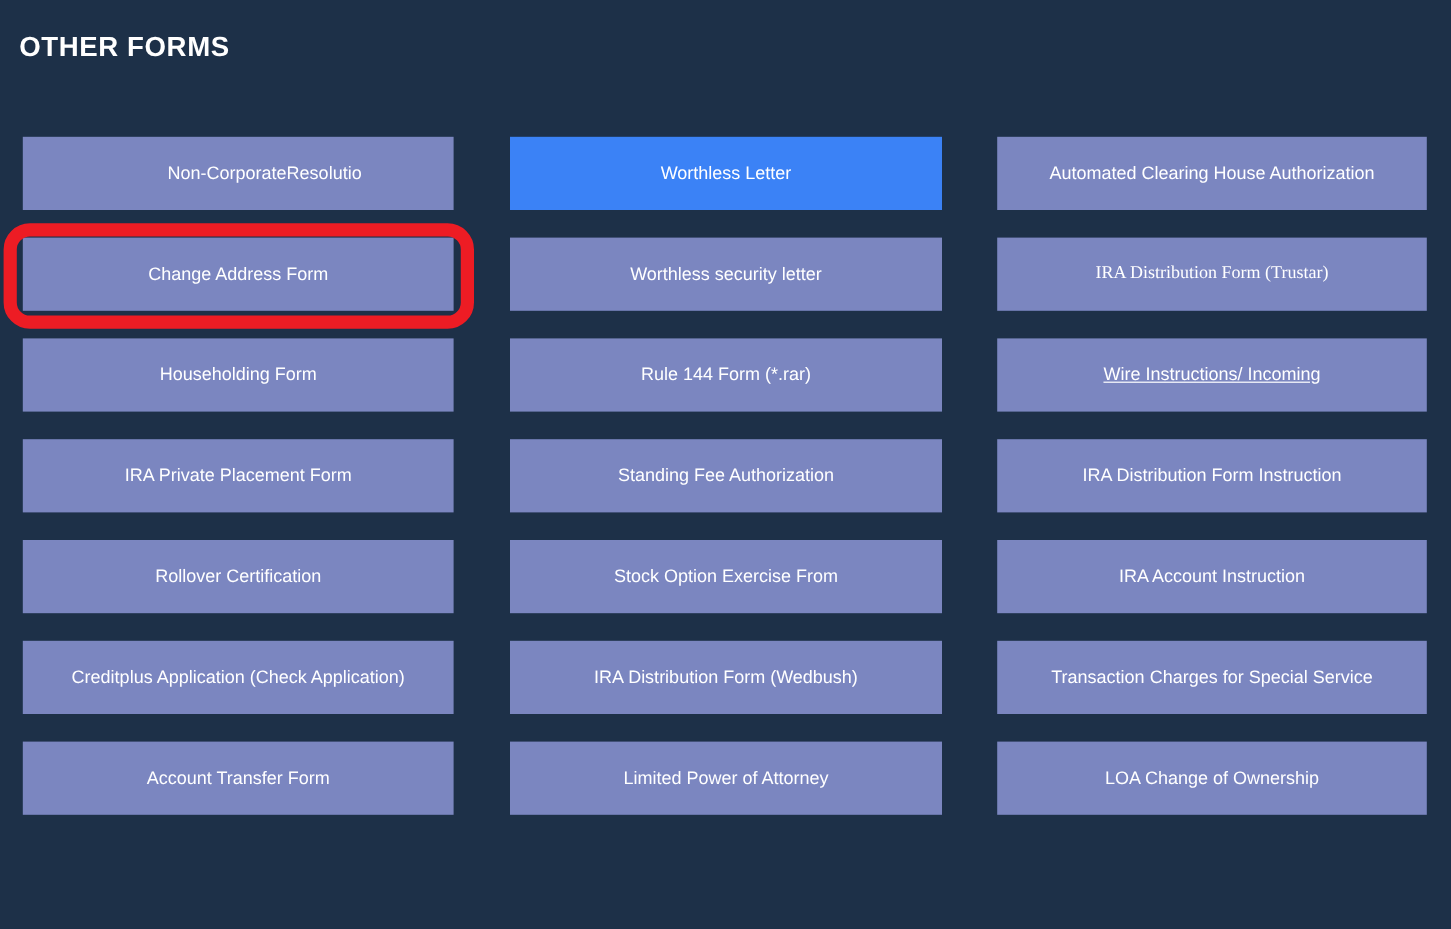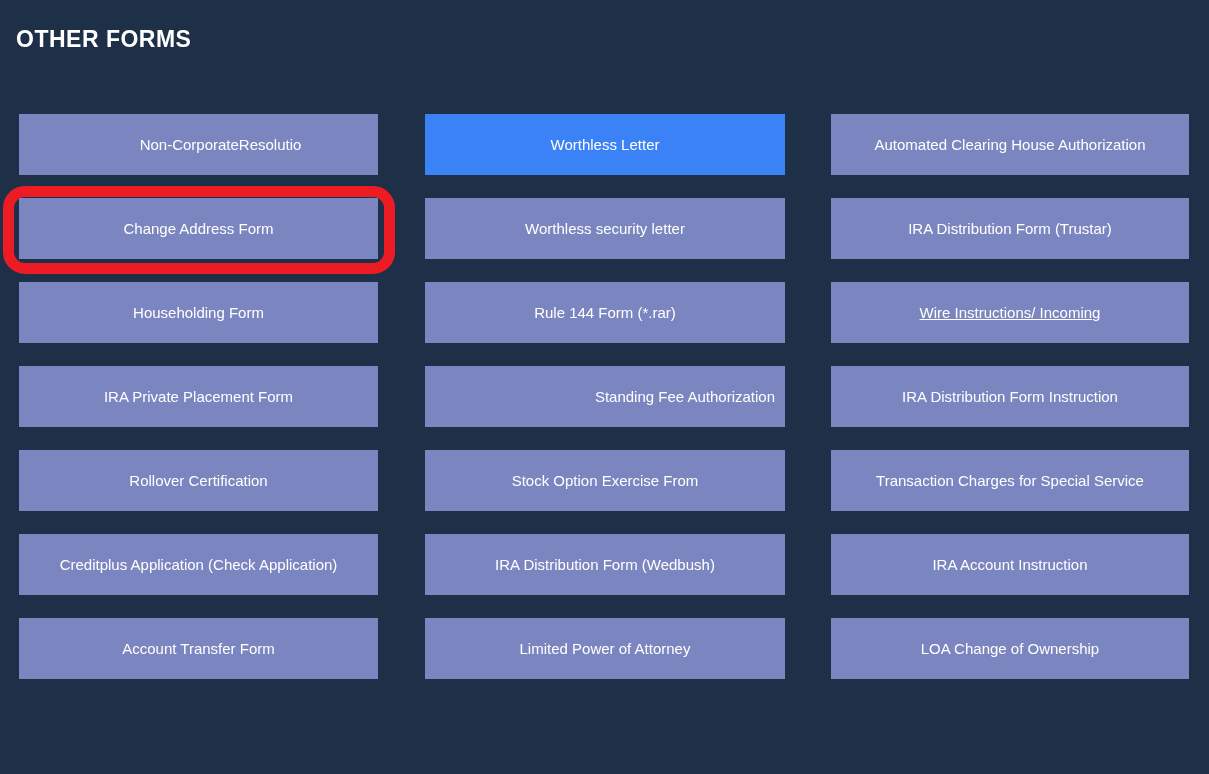--- a/index.html
+++ b/index.html
@@ -124,51 +124,51 @@
     <div class="forms-column col-1">
       <div class="form-tile" style="background: #3b82f6;">
         <span class="form-tile-label" style="color: rgb(255, 255, 255);">Worthless Letter</span>
       </div>
       <div class="form-tile" style="background: rgb(123, 134, 192);">
         <span class="form-tile-label" style="color: rgb(255, 255, 255);">Worthless security letter</span>
       </div>
       <div class="form-tile" style="background: rgb(123, 134, 192);">
         <span class="form-tile-label" style="color: rgb(255, 255, 255);">Rule 144 Form (*.rar)</span>
       </div>
-      <div class="form-tile" style="background: rgb(123, 134, 192); justify-content: flex-end;">
+      <div class="form-tile" style="background: rgb(123, 134, 192);">
         <span class="form-tile-label" style="color: rgb(255, 255, 255);">Standing Fee Authorization</span>
       </div>
       <div class="form-tile" style="background: rgb(123, 134, 192);">
         <span class="form-tile-label" style="color: rgb(255, 255, 255);">Stock Option Exercise From</span>
       </div>
       <div class="form-tile" style="background: rgb(123, 134, 192);">
         <span class="form-tile-label" style="color: rgb(255, 255, 255);">IRA Distribution Form (Wedbush)</span>
       </div>
       <div class="form-tile" style="background: rgb(123, 134, 192);">
         <span class="form-tile-label" style="color: rgb(255, 255, 255);">Limited Power of Attorney</span>
       </div>
     </div>
     <div class="forms-column col-2">
       <div class="form-tile" style="background: rgb(123, 134, 192);">
         <span class="form-tile-label" style="color: rgb(255, 255, 255);">Automated Clearing House Authorization</span>
       </div>
       <div class="form-tile" style="background: rgb(123, 134, 192);">
-        <span class="form-tile-label" style="color: rgb(255, 255, 255);">IRA Distribution Form (Trustar)</span>
+        <span class="form-tile-label" style="color: rgb(255, 255, 255); font-family: Liberation Serif, serif;">IRA Distribution Form (Trustar)</span>
       </div>
       <div class="form-tile" style="background: rgb(123, 134, 192);">
         <span class="form-tile-label" style="color: rgb(255, 255, 255); text-decoration: underline;">Wire Instructions/ Incoming</span>
       </div>
       <div class="form-tile" style="background: rgb(123, 134, 192);">
         <span class="form-tile-label" style="color: rgb(255, 255, 255);">IRA Distribution Form Instruction</span>
       </div>
       <div class="form-tile" style="background: rgb(123, 134, 192);">
-        <span class="form-tile-label" style="color: rgb(255, 255, 255);">Transaction Charges for Special Service</span>
+        <span class="form-tile-label" style="color: rgb(255, 255, 255);">IRA Account Instruction</span>
       </div>
       <div class="form-tile" style="background: rgb(123, 134, 192);">
-        <span class="form-tile-label" style="color: rgb(255, 255, 255);">IRA Account Instruction</span>
+        <span class="form-tile-label" style="color: rgb(255, 255, 255);">Transaction Charges for Special Service</span>
       </div>
       <div class="form-tile" style="background: rgb(123, 134, 192);">
         <span class="form-tile-label" style="color: rgb(255, 255, 255);">LOA Change of Ownership</span>
       </div>
     </div>
   </div>
 
 <div id="highlight-annotation"></div>
 
 </body></html>

